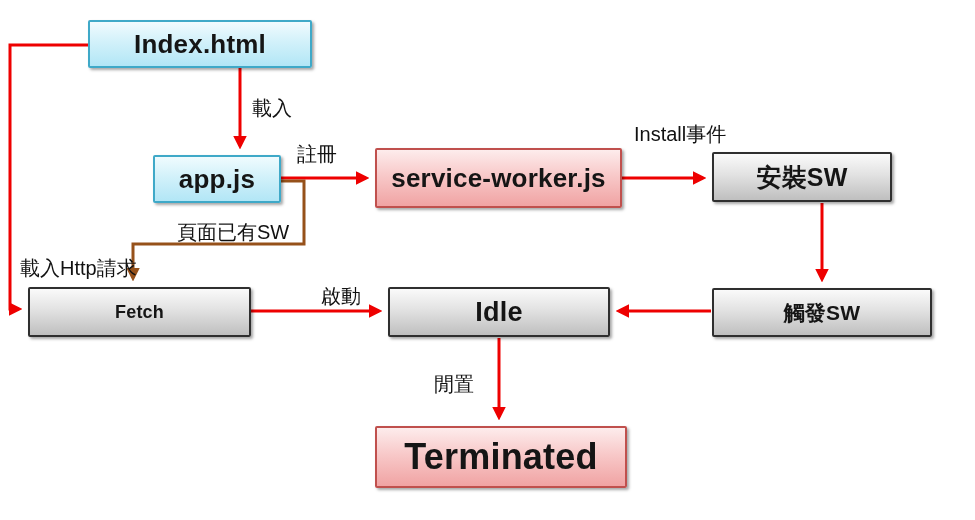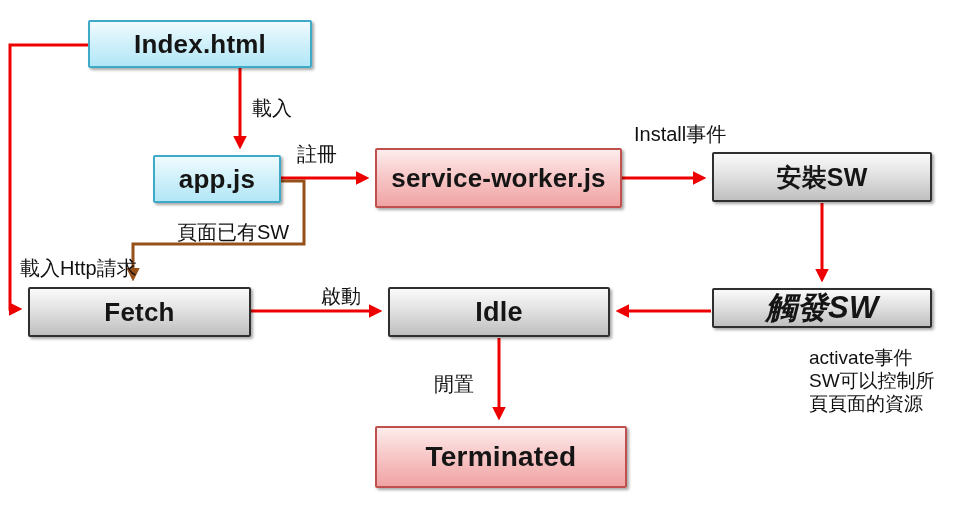--- a/index.html
+++ b/index.html
@@ -76,43 +76,38 @@
 
     <path d="M281,181 L304,181 L304,244 L133,244 L133,278" stroke="#96511a" stroke-width="3" fill="none" marker-end="url(#arrow-brown)"></path>
   </svg>
 
   <div class="node blue" style="left:88px;top:20px;width:224px;height:48px;font-size:26px;">Index.html</div>
 
   <div class="node pink" style="left:375px;top:148px;width:247px;height:60px;font-size:26px;">service-worker.js</div>
 
   <div class="node blue" style="left:153px;top:155px;width:128px;height:48px;font-size:26px;">app.js</div>
 
-  <div class="node gray" style="left:712px;top:152px;width:220px;height:50px;font-size:25px;">安裝SW</div>
+  <div class="node gray" style="left:712px;top:152px;width:180px;height:50px;font-size:25px;">安裝SW</div>
 
-  <div class="node gray" style="left:712px;top:288px;width:220px;height:40px;font-size:31px;font-style:italic;">觸發SW</div>
+  <div class="node gray" style="left:712px;top:288px;width:220px;height:49px;font-size:21px;">觸發SW</div>
 
-  <div class="node gray" style="left:28px;top:287px;width:223px;height:50px;font-size:26px;">Fetch</div>
+  <div class="node gray" style="left:28px;top:287px;width:223px;height:50px;font-size:18px;">Fetch</div>
 
   <div class="node gray" style="left:388px;top:287px;width:222px;height:50px;font-size:27px;">Idle</div>
 
-  <div class="node pink" style="left:375px;top:426px;width:252px;height:62px;font-size:28px;">Terminated</div>
+  <div class="node pink" style="left:375px;top:426px;width:252px;height:62px;font-size:36px;">Terminated</div>
 
   <div class="edge-label" style="left:252px;top:95px;">載入</div>
 
   <div class="edge-label" style="left:297px;top:141px;">註冊</div>
 
   <div class="edge-label" style="left:634px;top:121px;">Install事件</div>
 
   <div class="edge-label" style="left:177px;top:219px;">頁面已有SW</div>
 
   <div class="edge-label" style="left:20px;top:255px;">載入Http請求</div>
 
   <div class="edge-label" style="left:321px;top:283px;">啟動</div>
 
   <div class="edge-label" style="left:434px;top:371px;">閒置</div>
 
-  <div class="annotation" style="left:809px;top:346px;">
-    <div>activate事件</div>
-    <div>SW可以控制所</div>
-    <div>頁頁面的資源</div>
-  </div>
 
 </div>
 
 </body></html>

